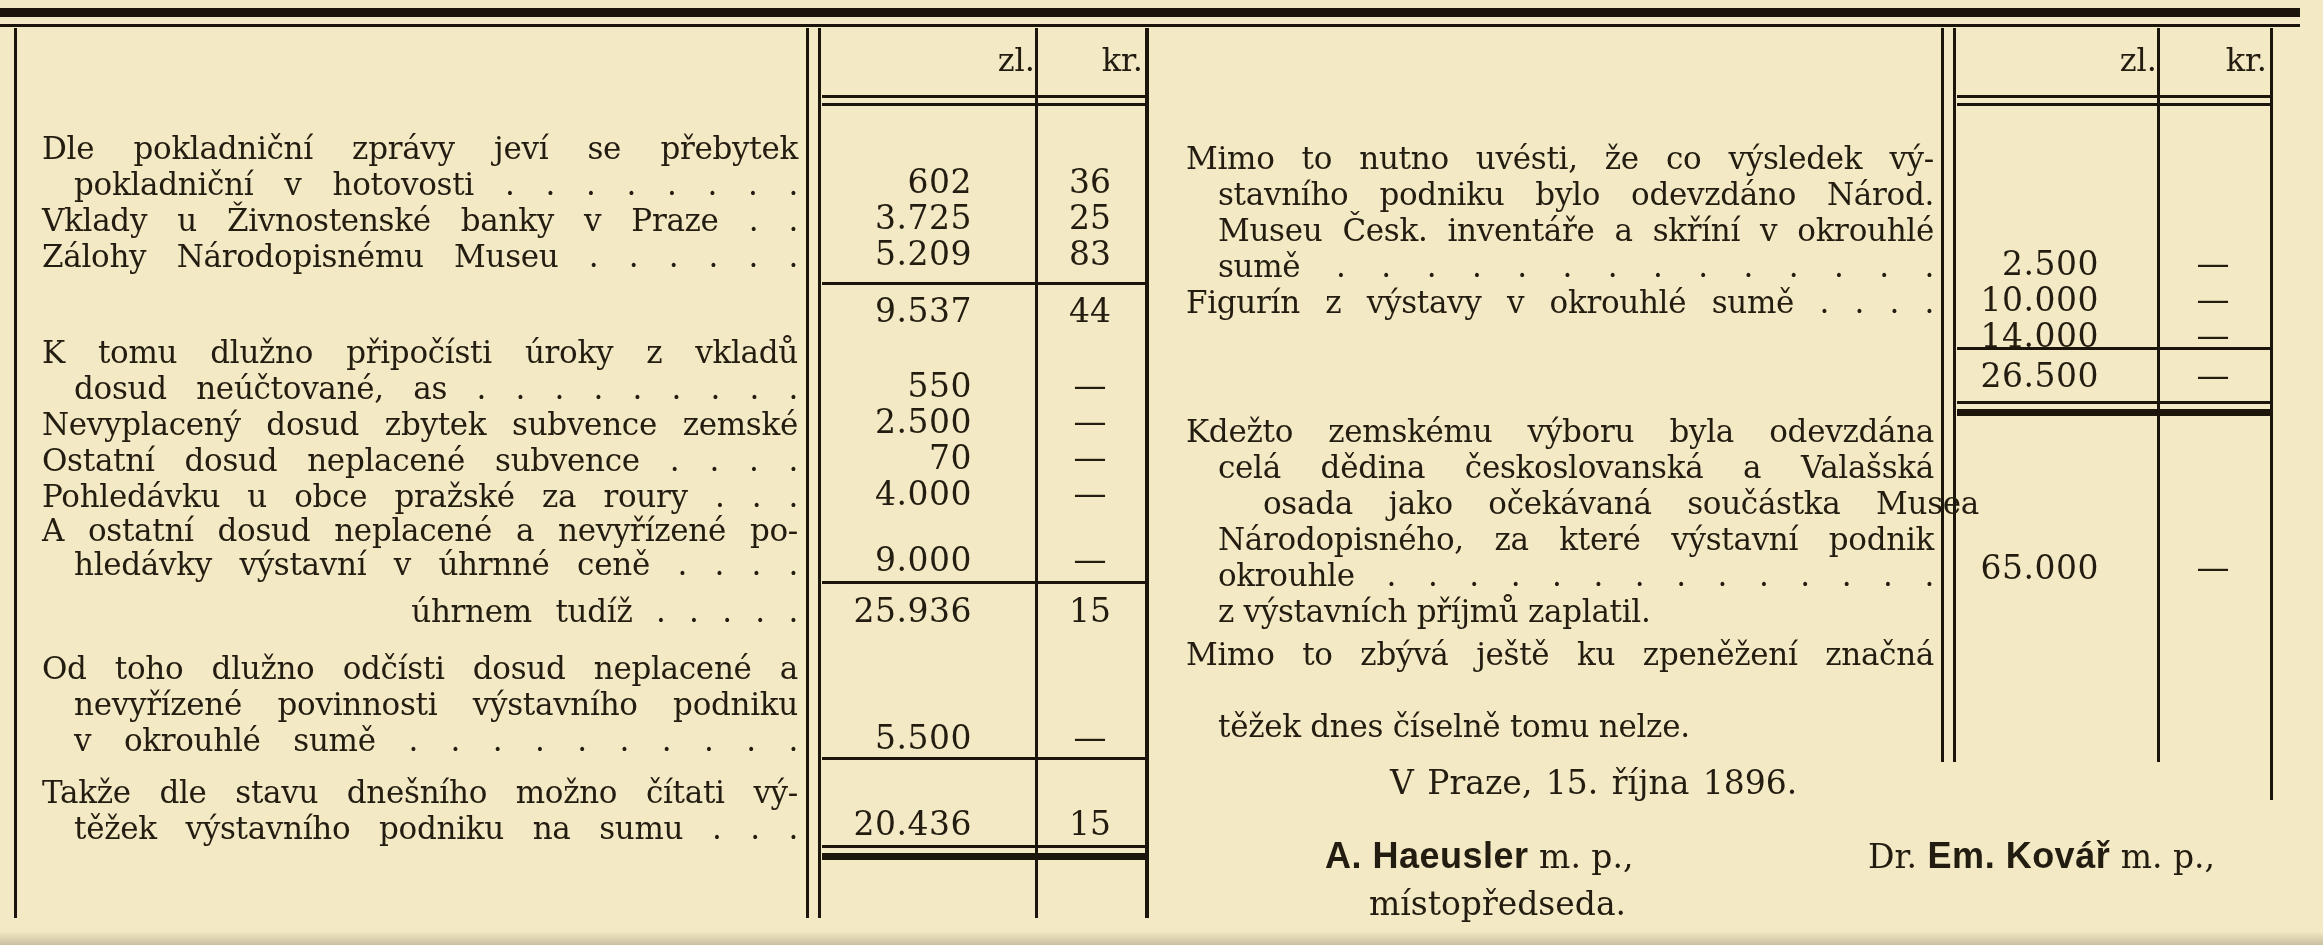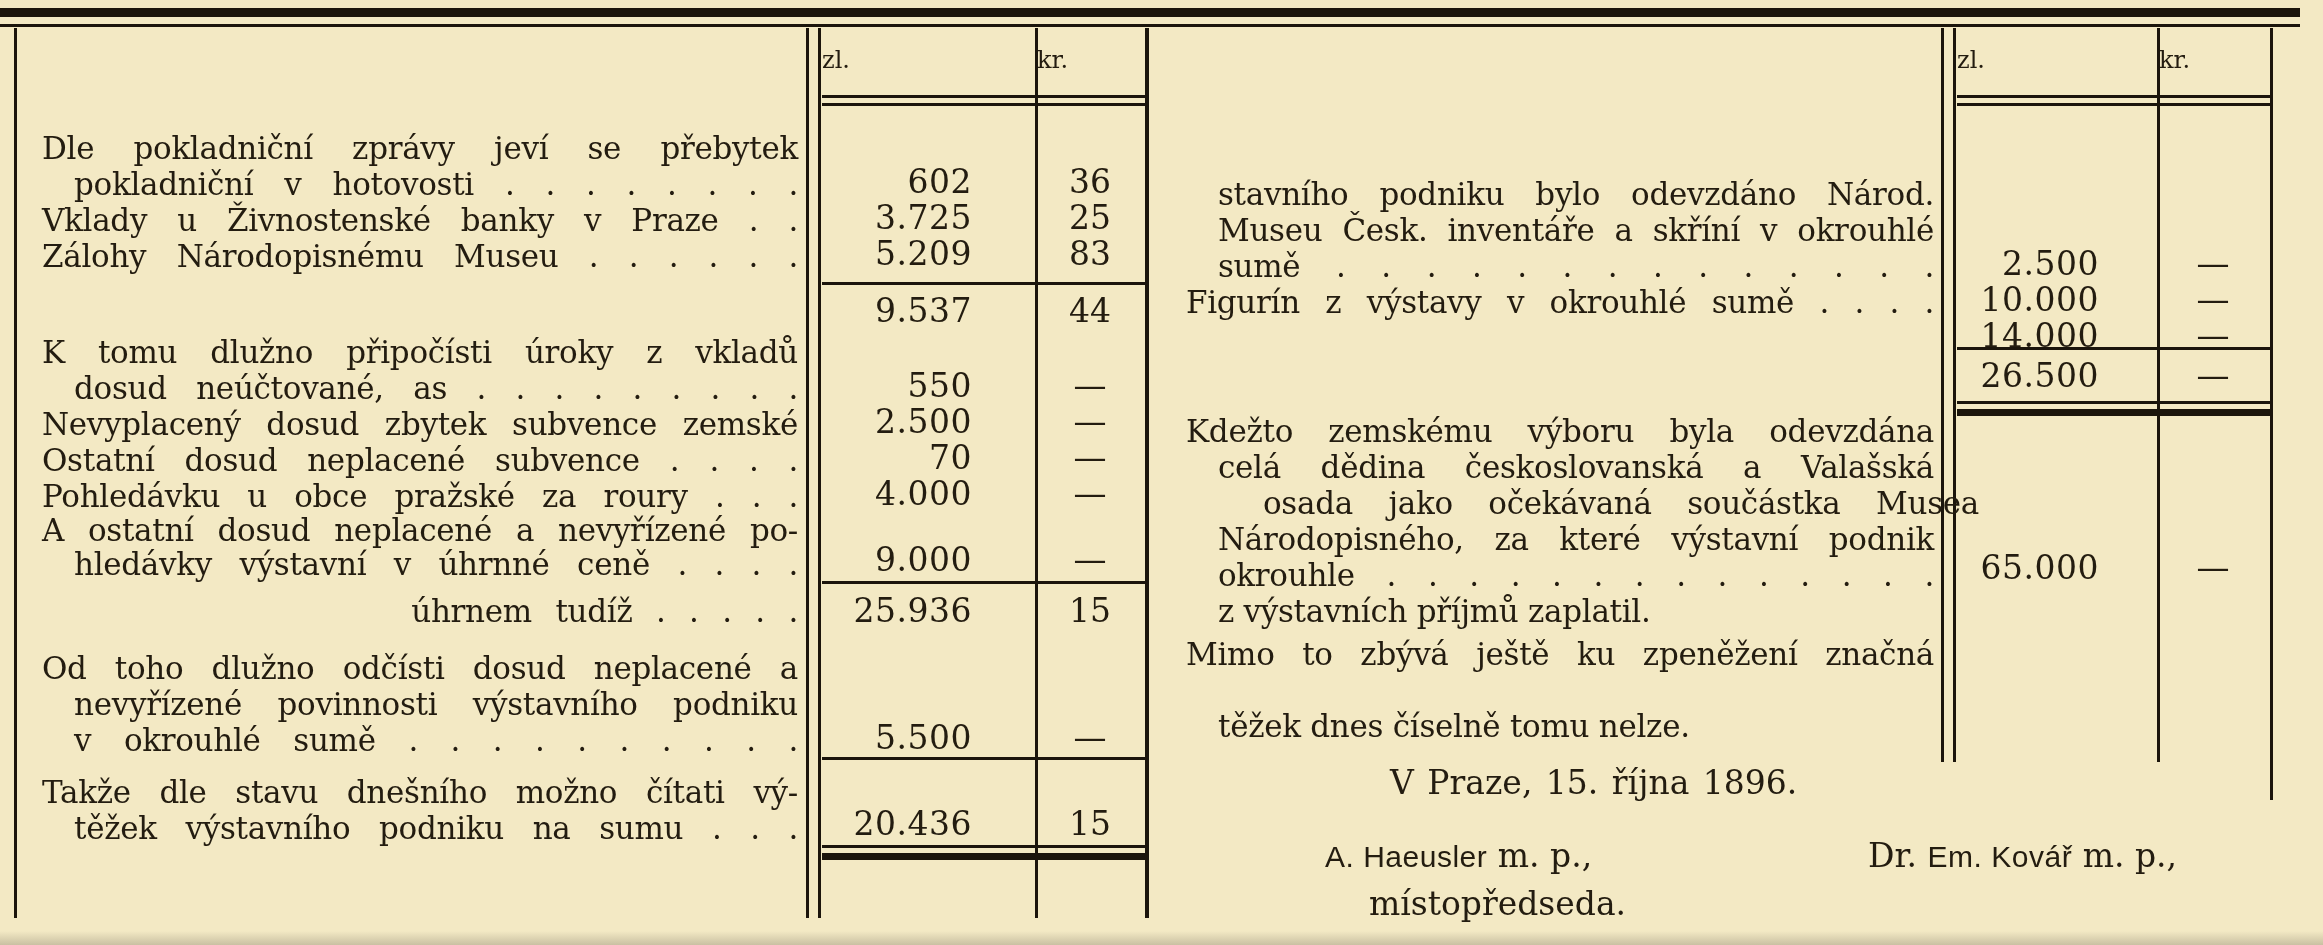--- a/index.html
+++ b/index.html
@@ -26,26 +26,26 @@
   .plain{text-align:left;}
   .num{
     position:absolute;font-size:33px;line-height:36px;
     text-align:right;letter-spacing:0.5px;white-space:nowrap;
   }
   .krv{
     position:absolute;font-size:33px;line-height:36px;
     text-align:center;white-space:nowrap;
   }
   .colhead{
-    position:absolute;font-size:24px;line-height:36px;
-    text-align:left;
+    position:absolute;font-size:32px;line-height:36px;
+    text-align:right;
   }
   .sigline{position:absolute;font-size:33px;line-height:40px;white-space:nowrap;}
   .sigrole{position:absolute;font-size:33px;line-height:40px;text-align:center;}
-  .signame{font-family:"Liberation Sans","DejaVu Sans",sans-serif;font-weight:400;font-size:30px;letter-spacing:0.5px;margin-top:31px;}
+  .signame{font-family:"Liberation Sans","DejaVu Sans",sans-serif;font-weight:700;font-size:36px;letter-spacing:0.5px;margin-top:31px;}
   .dateline{position:absolute;font-size:33px;line-height:40px;white-space:nowrap;word-spacing:3px;}
   .scanedge{
     position:absolute;left:0;bottom:0;width:100%;height:14px;
     background:linear-gradient(#f3e9c4,#c9c0a2);
   }
 </style>
 </head>
 <body>
 
 <div class="page">
@@ -121,20 +121,21 @@
 
   <div class="colhead" style="left:1957px;top:42px;width:200px;">zl.</div>
   <div class="colhead" style="left:2159px;top:42px;width:108px;">kr.</div>
   <div class="hl" style="left:1957px;top:95px;width:313px;height:3px;"></div>
   <div class="hl" style="left:1957px;top:103px;width:313px;height:3px;"></div>
 
   <div class="hl" style="left:1957px;top:347px;width:313px;height:3px;"></div>
   <div class="hl" style="left:1957px;top:401px;width:313px;height:3px;"></div>
   <div class="hl" style="left:1957px;top:409px;width:313px;height:7px;"></div>
 
+  <div class="tl stretch" style="left:1186px;top:140px;width:748px;">Mimo to nutno uvésti, že co výsledek vý-</div>
   <div class="tl stretch" style="left:1218px;top:176px;width:716px;">stavního podniku bylo odevzdáno Národ.</div>
   <div class="tl stretch" style="left:1218px;top:212px;width:716px;">Museu Česk. inventáře a skříní v okrouhlé</div>
   <div class="tl stretch" style="left:1218px;top:248px;width:716px;">sumě . . . . . . . . . . . . . .</div>
   <div class="tl stretch" style="left:1186px;top:284px;width:748px;">Figurín z výstavy v okrouhlé sumě . . . .</div>
   <div class="tl stretch" style="left:1186px;top:413px;width:748px;">Kdežto zemskému výboru byla odevzdána</div>
   <div class="tl stretch" style="left:1218px;top:449px;width:716px;">celá dědina českoslovanská a Valašská</div>
   <div class="tl stretch" style="left:1218px;top:485px;width:716px;margin-left:45px;">osada jako očekávaná součástka Musea</div>
   <div class="tl stretch" style="left:1218px;top:521px;width:716px;">Národopisného, za které výstavní podnik</div>
   <div class="tl stretch" style="left:1218px;top:557px;width:716px;">okrouhle . . . . . . . . . . . . . .</div>
   <div class="tl plain" style="left:1218px;top:593px;width:716px;">z výstavních příjmů zaplatil.</div>

